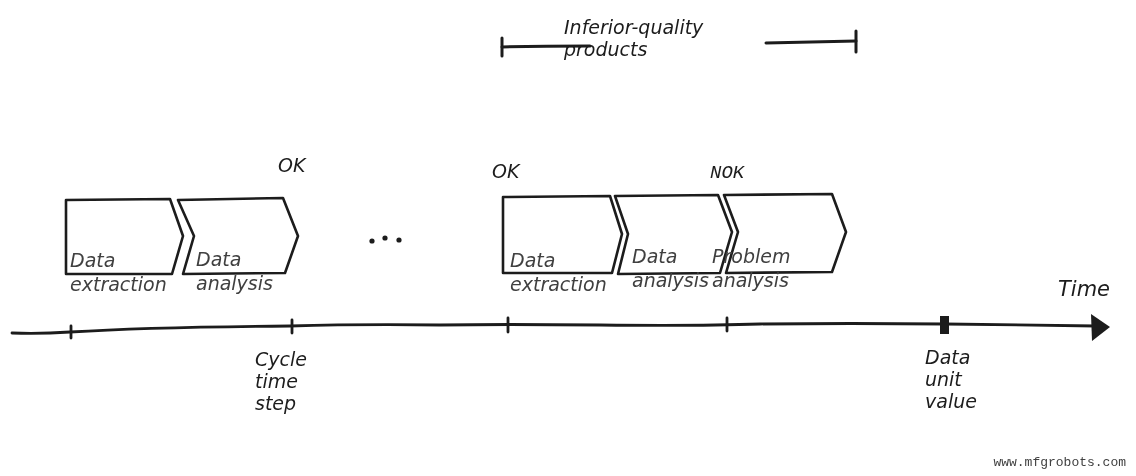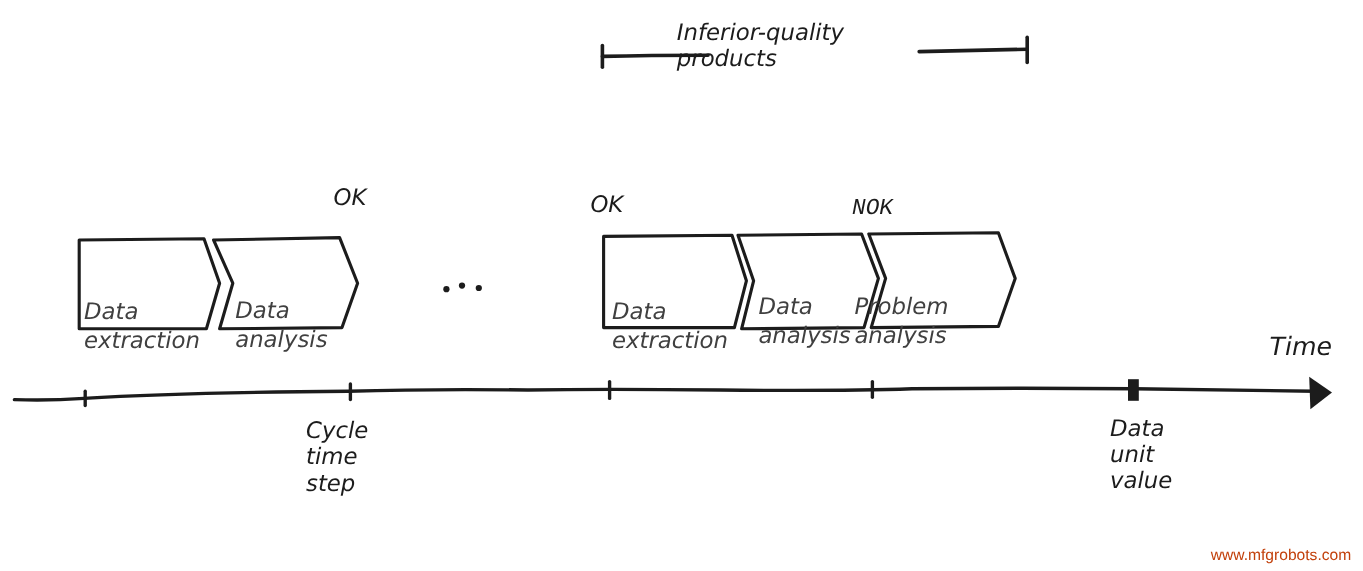--- a/index.html
+++ b/index.html
@@ -3,22 +3,22 @@
   <meta charset="utf-8">
   <style>
     html, body { margin:0; padding:0; background:#ffffff; }
     body { width:1136px; height:476px; position:relative; overflow:hidden;
            font-family:"DejaVu Sans", sans-serif; color:#1a1a1a; }
     svg.canvas { position:absolute; left:0; top:0; }
     .lbl { position:absolute; font-family:"DejaVu Sans", sans-serif; font-size:19px;
            line-height:22px; color:#1c1c1c; font-style:italic; }
     .box-text { position:absolute; font-family:"DejaVu Sans", sans-serif; font-size:19px;
            line-height:24px; color:#404040; font-style:italic; white-space:nowrap;margin-top:44px; }
-    .watermark { position:absolute; right:10px; bottom:6px; font-family:Liberation Sans, sans-serif;
-           font-size:13px; color:#c2410c; }
+    .watermark { position:absolute; right:10px; bottom:6px; font-family:Liberation Mono, monospace;
+           font-size:13px; color:#404040; }
   </style>
 </head>
 <body>
 
 <svg class="canvas" width="1136" height="476" viewBox="0 0 1136 476">
 
   <g stroke="#1c1c1c" stroke-width="3" fill="none" stroke-linecap="round">
     <line x1="502" y1="38" x2="502" y2="56"></line>
     <path d="M502 47 Q540 46 590 46"></path>
     <path d="M766 43 Q810 42 856 41"></path>

